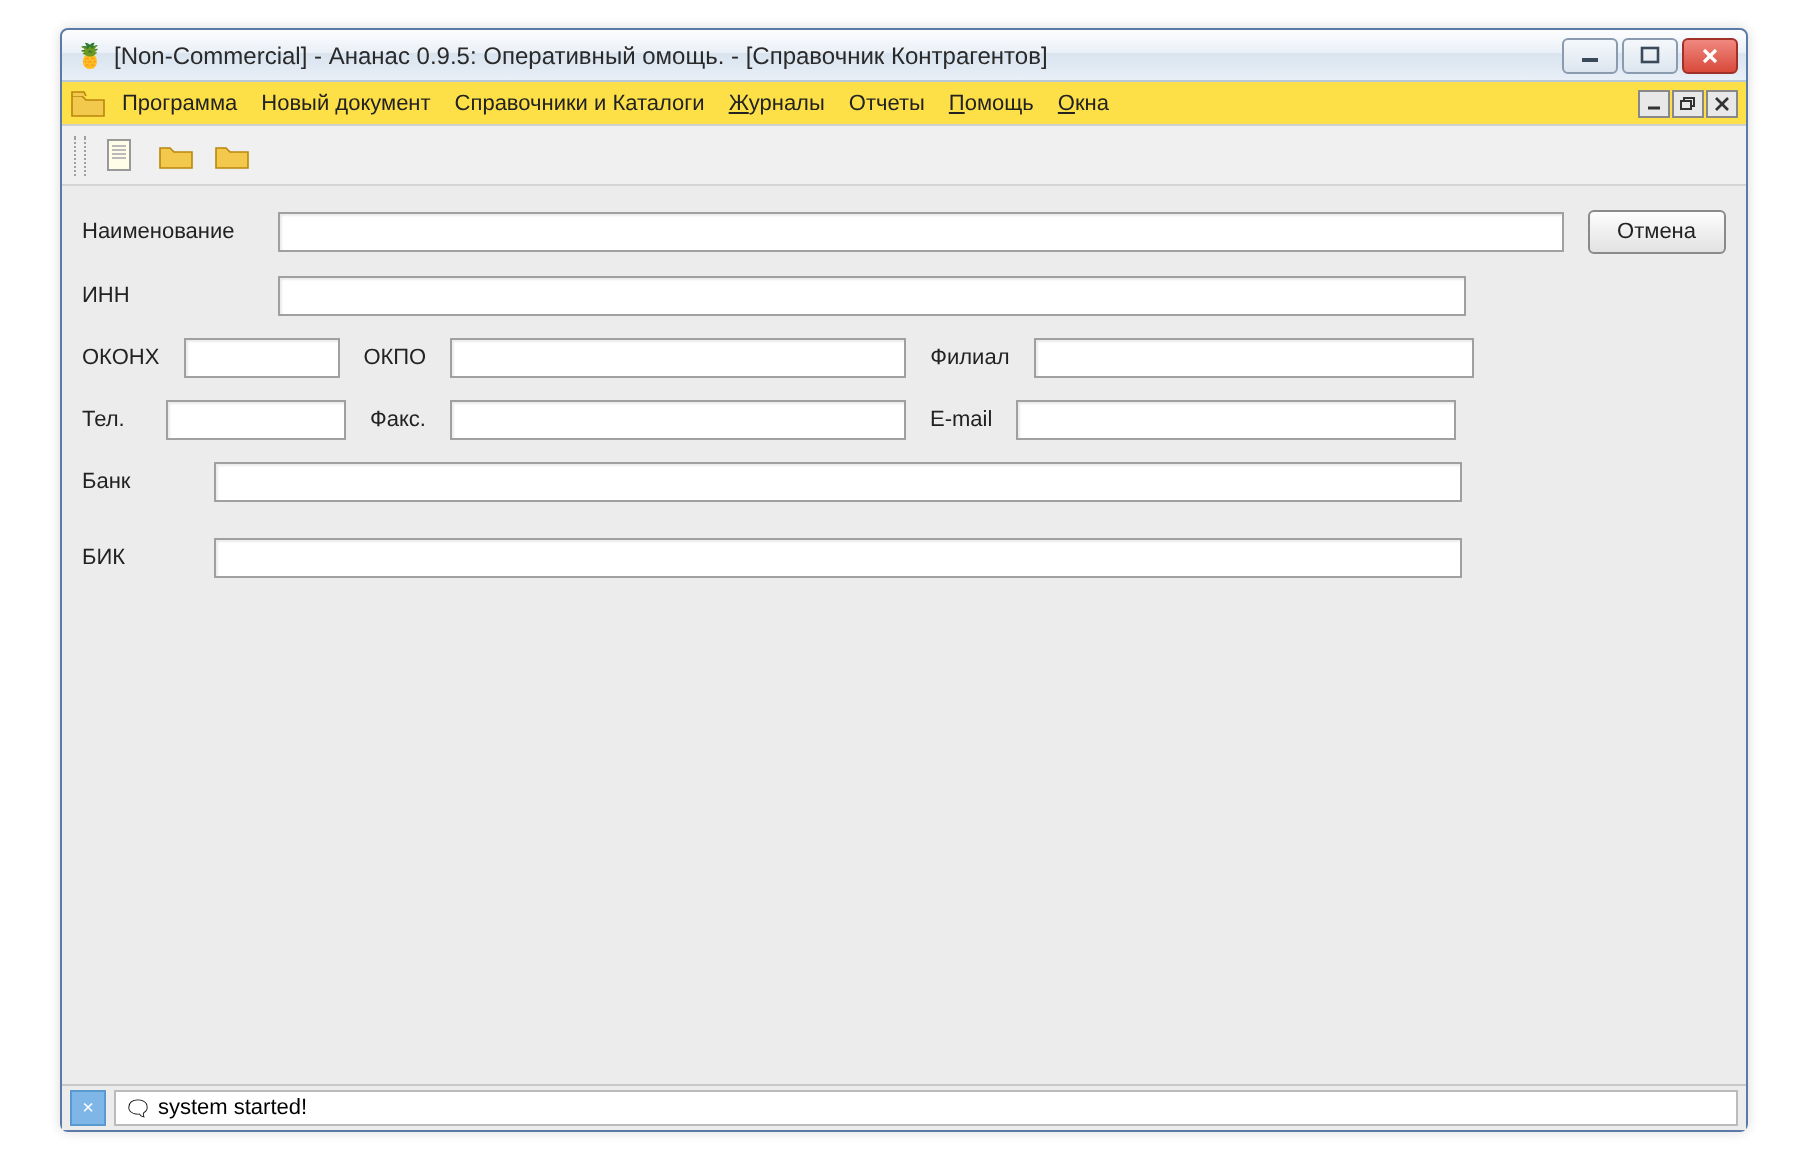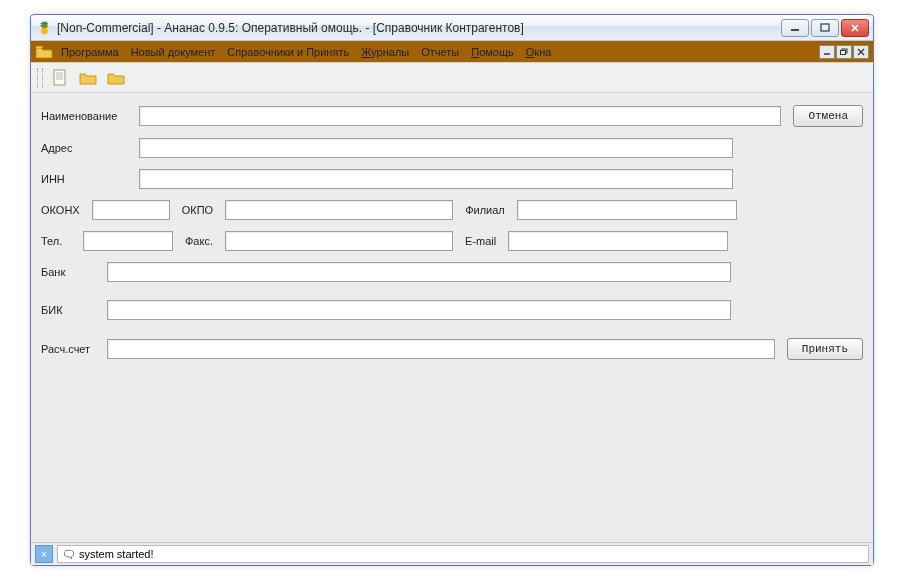--- a/index.html
+++ b/index.html
@@ -8,37 +8,37 @@
 .outer-frame { position: absolute; left: 30px; top: 14px; width: 844px; height: 552px; background: #fff; border: 1px solid #5a7ba8; border-radius: 4px; box-shadow: 0 0 6px rgba(0,0,0,0.15); display: flex; flex-direction: column; }
 
 .titlebar { height: 26px; background: linear-gradient(to bottom, #fdfdfe 0%, #eaf0f7 45%, #d9e4ef 46%, #e8eff7 100%); border-bottom: 1px solid #b8c8d8; display: flex; align-items: center; padding: 0 4px 0 6px; border-radius: 4px 4px 0 0; }
 .titlebar .app-icon { width: 16px; height: 16px; margin-right: 4px; display: flex; align-items: center; justify-content: center; font-size: 12px; }
 .titlebar .title-text { flex: 1; color: #2a2a2a; font-size: 12px; }
 .win-controls { display: flex; gap: 2px; }
 .win-btn { width: 28px; height: 18px; border: 1px solid #8a9bb0; border-radius: 3px; background: linear-gradient(to bottom, #f5f8fb, #dce5ef); display: flex; align-items: center; justify-content: center; color: #3a4a5a; font-size: 9px; cursor: pointer; }
 .win-btn.close { background: linear-gradient(to bottom, #f08880, #d84a3a); border-color: #a03028; color: #fff; }
 .win-btn svg { width: 12px; height: 10px; }
 
-.menubar { height: 22px; background: #a16207; border-bottom: 1px solid #d0d0d0; display: flex; align-items: center; padding: 0 4px; gap: 0; }
+.menubar { height: 22px; background: #fde047; border-bottom: 1px solid #d0d0d0; display: flex; align-items: center; padding: 0 4px; gap: 0; }
 .menubar .menu-icon { width: 18px; height: 16px; margin-right: 2px; display: inline-flex; align-items: center; }
 .menu-item { padding: 2px 6px; cursor: pointer; color: #222; }
 .menu-item .ul { text-decoration: underline; }
 .mdi-controls { margin-left: auto; display: flex; gap: 1px; }
 .mdi-btn { width: 16px; height: 14px; border: 1px solid #888; background: #e8e8e8; display: flex; align-items: center; justify-content: center; font-size: 8px; cursor: pointer; color: #333; }
 
 .toolbar { height: 30px; background: #f0f0f0; border-bottom: 1px solid #d4d4d4; display: flex; align-items: center; padding: 0 6px; gap: 6px; }
 .grip { width: 6px; height: 20px; border-left: 1px dotted #a0a0a0; border-right: 1px dotted #a0a0a0; }
 .tool-btn { width: 22px; height: 22px; display: flex; align-items: center; justify-content: center; cursor: pointer; border-radius: 2px; }
 
 .form-area { flex: 1; background: #ececec; padding: 12px 10px 10px 10px; overflow: auto; border-bottom: 1px solid #c8c8c8; }
 .form-row { display: flex; align-items: center; margin-bottom: 11px; gap: 12px; }
 .form-row label { color: #222; white-space: nowrap; }
 .lbl-w { width: 86px; flex-shrink: 0; }
 .text-input { height: 20px; border: 1px solid #a0a0a0; background: #fff; box-shadow: inset 1px 1px 1px rgba(0,0,0,0.08); padding: 0 3px; font-family: inherit; font-size: 11px; }
-.btn { height: 22px; padding: 0 14px; border: 1px solid #8a8a8a; border-radius: 3px; background: linear-gradient(to bottom, #fdfdfd, #e2e2e2); cursor: pointer; font-family: Liberation Mono, monospace; font-size: 11px; color: #222; min-width: 64px; }
+.btn { height: 22px; padding: 0 14px; border: 1px solid #8a8a8a; border-radius: 3px; background: linear-gradient(to bottom, #fdfdfd, #e2e2e2); cursor: pointer; font-family: Liberation Sans, sans-serif; font-size: 11px; color: #222; min-width: 64px; }
 
 .status-area { height: 22px; background: #ececec; display: flex; align-items: center; padding: 0 4px; gap: 4px; }
 .status-close { width: 18px; height: 18px; background: #7eb6e8; border: 1px solid #5a9ad0; color: #fff; display: flex; align-items: center; justify-content: center; font-size: 10px; cursor: pointer; }
 .status-box { flex: 1; height: 18px; border: 1px solid #bbb; background: #fff; display: flex; align-items: center; padding: 0 4px; gap: 3px; }
 .status-box .si { font-size: 11px; }
 
 .folder-svg { width: 18px; height: 16px; }
 .doc-svg { width: 16px; height: 18px; }
 </style>
 </head>
@@ -71,21 +71,21 @@
 
   <div class="menubar">
     <span class="menu-icon">
       <svg class="folder-svg" viewBox="0 0 18 14">
           <path d="M1 3 L6 3 L8 5 L17 5 L17 13 L1 13 Z" fill="#f2c94c" stroke="#b8860b" stroke-width="0.8"></path>
           <path d="M1 3 L1 1 L7 1 L8 3" fill="#f2c94c" stroke="#b8860b" stroke-width="0.8"></path>
         </svg>
     </span>
     <span class="menu-item"><span>Программа</span></span>
     <span class="menu-item"><span>Новый документ</span></span>
-    <span class="menu-item"><span>Справочники и Принять</span></span>
+    <span class="menu-item"><span>Справочники и Каталоги</span></span>
     <span class="menu-item"><span class="ul">Ж</span>урналы</span>
     <span class="menu-item"><span>Отчеты</span></span>
     <span class="menu-item"><span class="ul">П</span>омощь</span>
     <span class="menu-item"><span class="ul">О</span>кна</span>
     <div class="mdi-controls">
       <div class="mdi-btn">
           <svg width="10" height="8" viewBox="0 0 10 8">
             <line x1="2" y1="6" x2="8" y2="6" stroke="#333" stroke-width="1.5"></line>
           </svg>
         </div>
@@ -128,24 +128,20 @@
   </div>
 
   <div class="form-area">
 
     <div class="form-row">
       <label class="lbl-w">Наименование</label>
       <input type="text" class="text-input" style="flex: 1 1 0%;" value="">
       <button class="btn">Отмена</button>
     </div>
 
-    <div class="form-row">
-      <label class="lbl-w">Адрес</label>
-      <input type="text" class="text-input" style="width: 594px;" value="">
-    </div>
 
     <div class="form-row">
       <label class="lbl-w">ИНН</label>
       <input type="text" class="text-input" style="width: 594px;" value="">
     </div>
 
     <div class="form-row" style="margin-top:4px">
       <label>ОКОНХ</label>
       <input type="text" class="text-input" style="width: 78px;" value="">
       <label>ОКПО</label>
@@ -167,25 +163,20 @@
       <label style="width:54px">Банк</label>
       <input type="text" class="text-input" style="width: 624px;" value="">
     </div>
 
     <div class="form-row" style="margin-top:18px">
       <label style="width:54px">БИК</label>
       <input type="text" class="text-input" style="width: 624px;" value="">
     </div>
 
 
-    <div class="form-row" style="margin-top:18px">
-      <label style="width:54px">Расч.счет</label>
-      <input type="text" class="text-input" style="flex: 1 1 0%;" value="">
-      <button class="btn">Принять</button>
-    </div>
 
   </div>
 
   <div class="status-area">
     <div class="status-close">×</div>
     <div class="status-box">
       <span class="si">🗨</span>
       <span>system started!</span>
     </div>
   </div>

